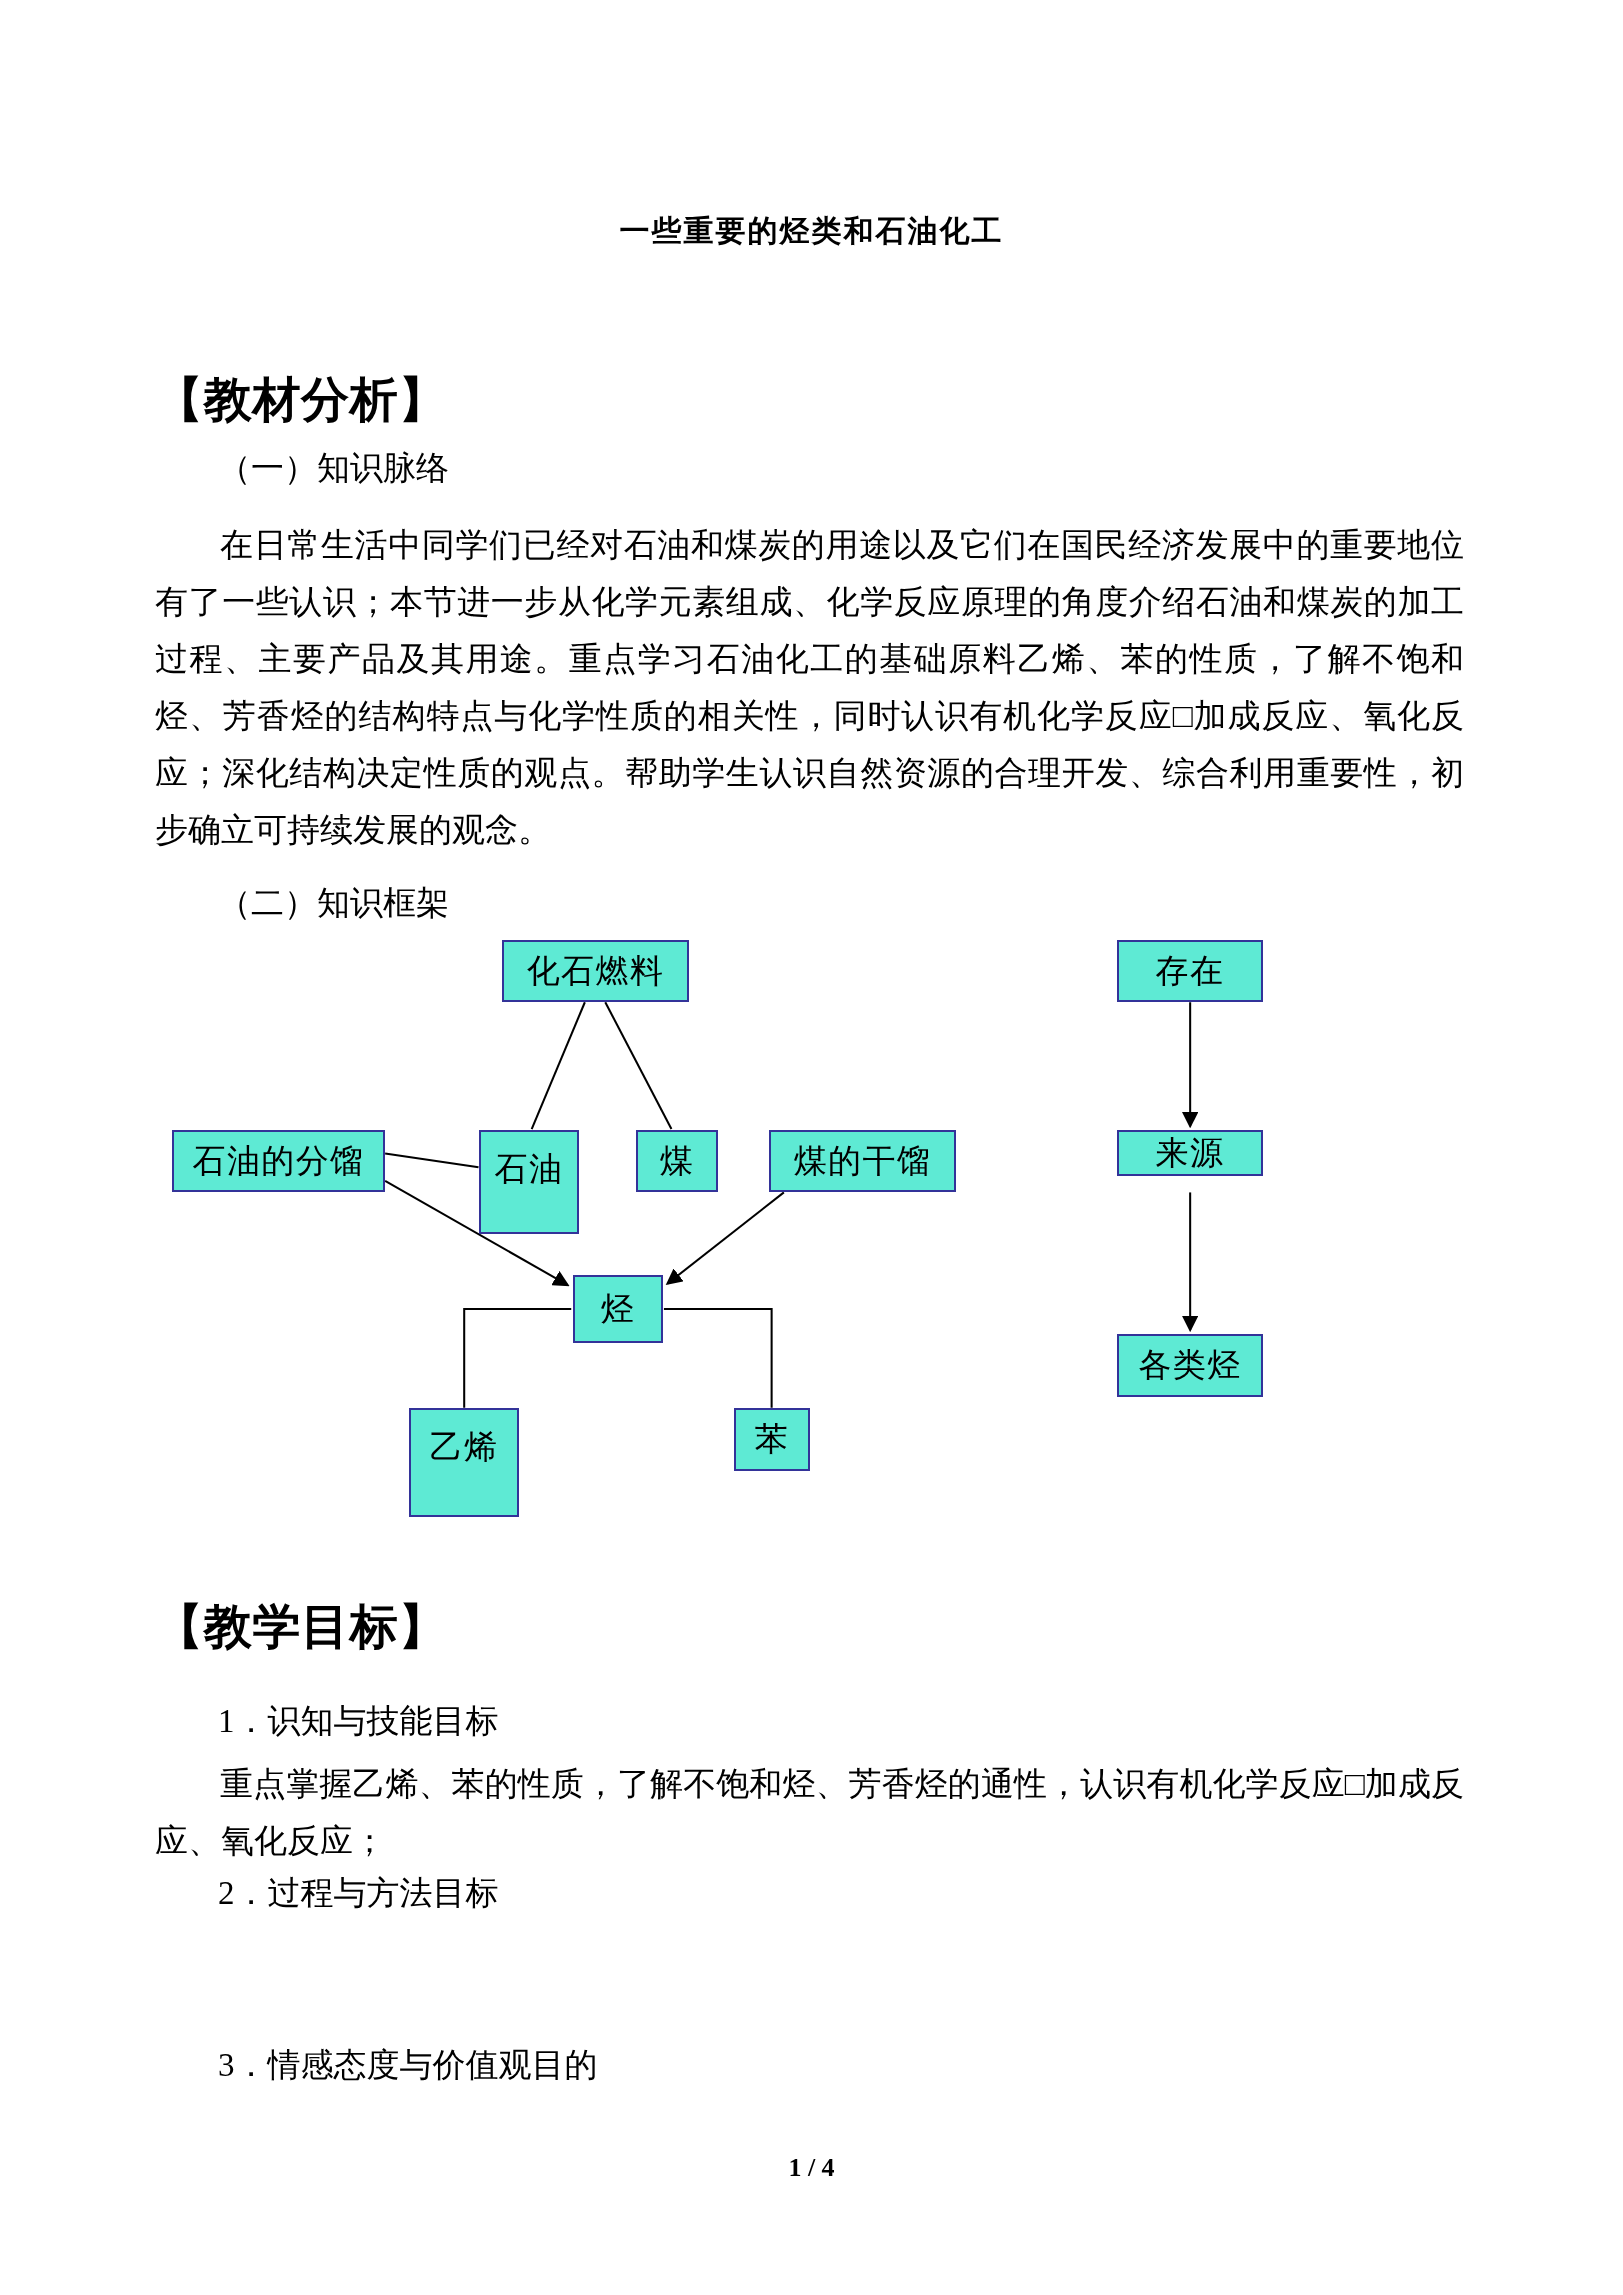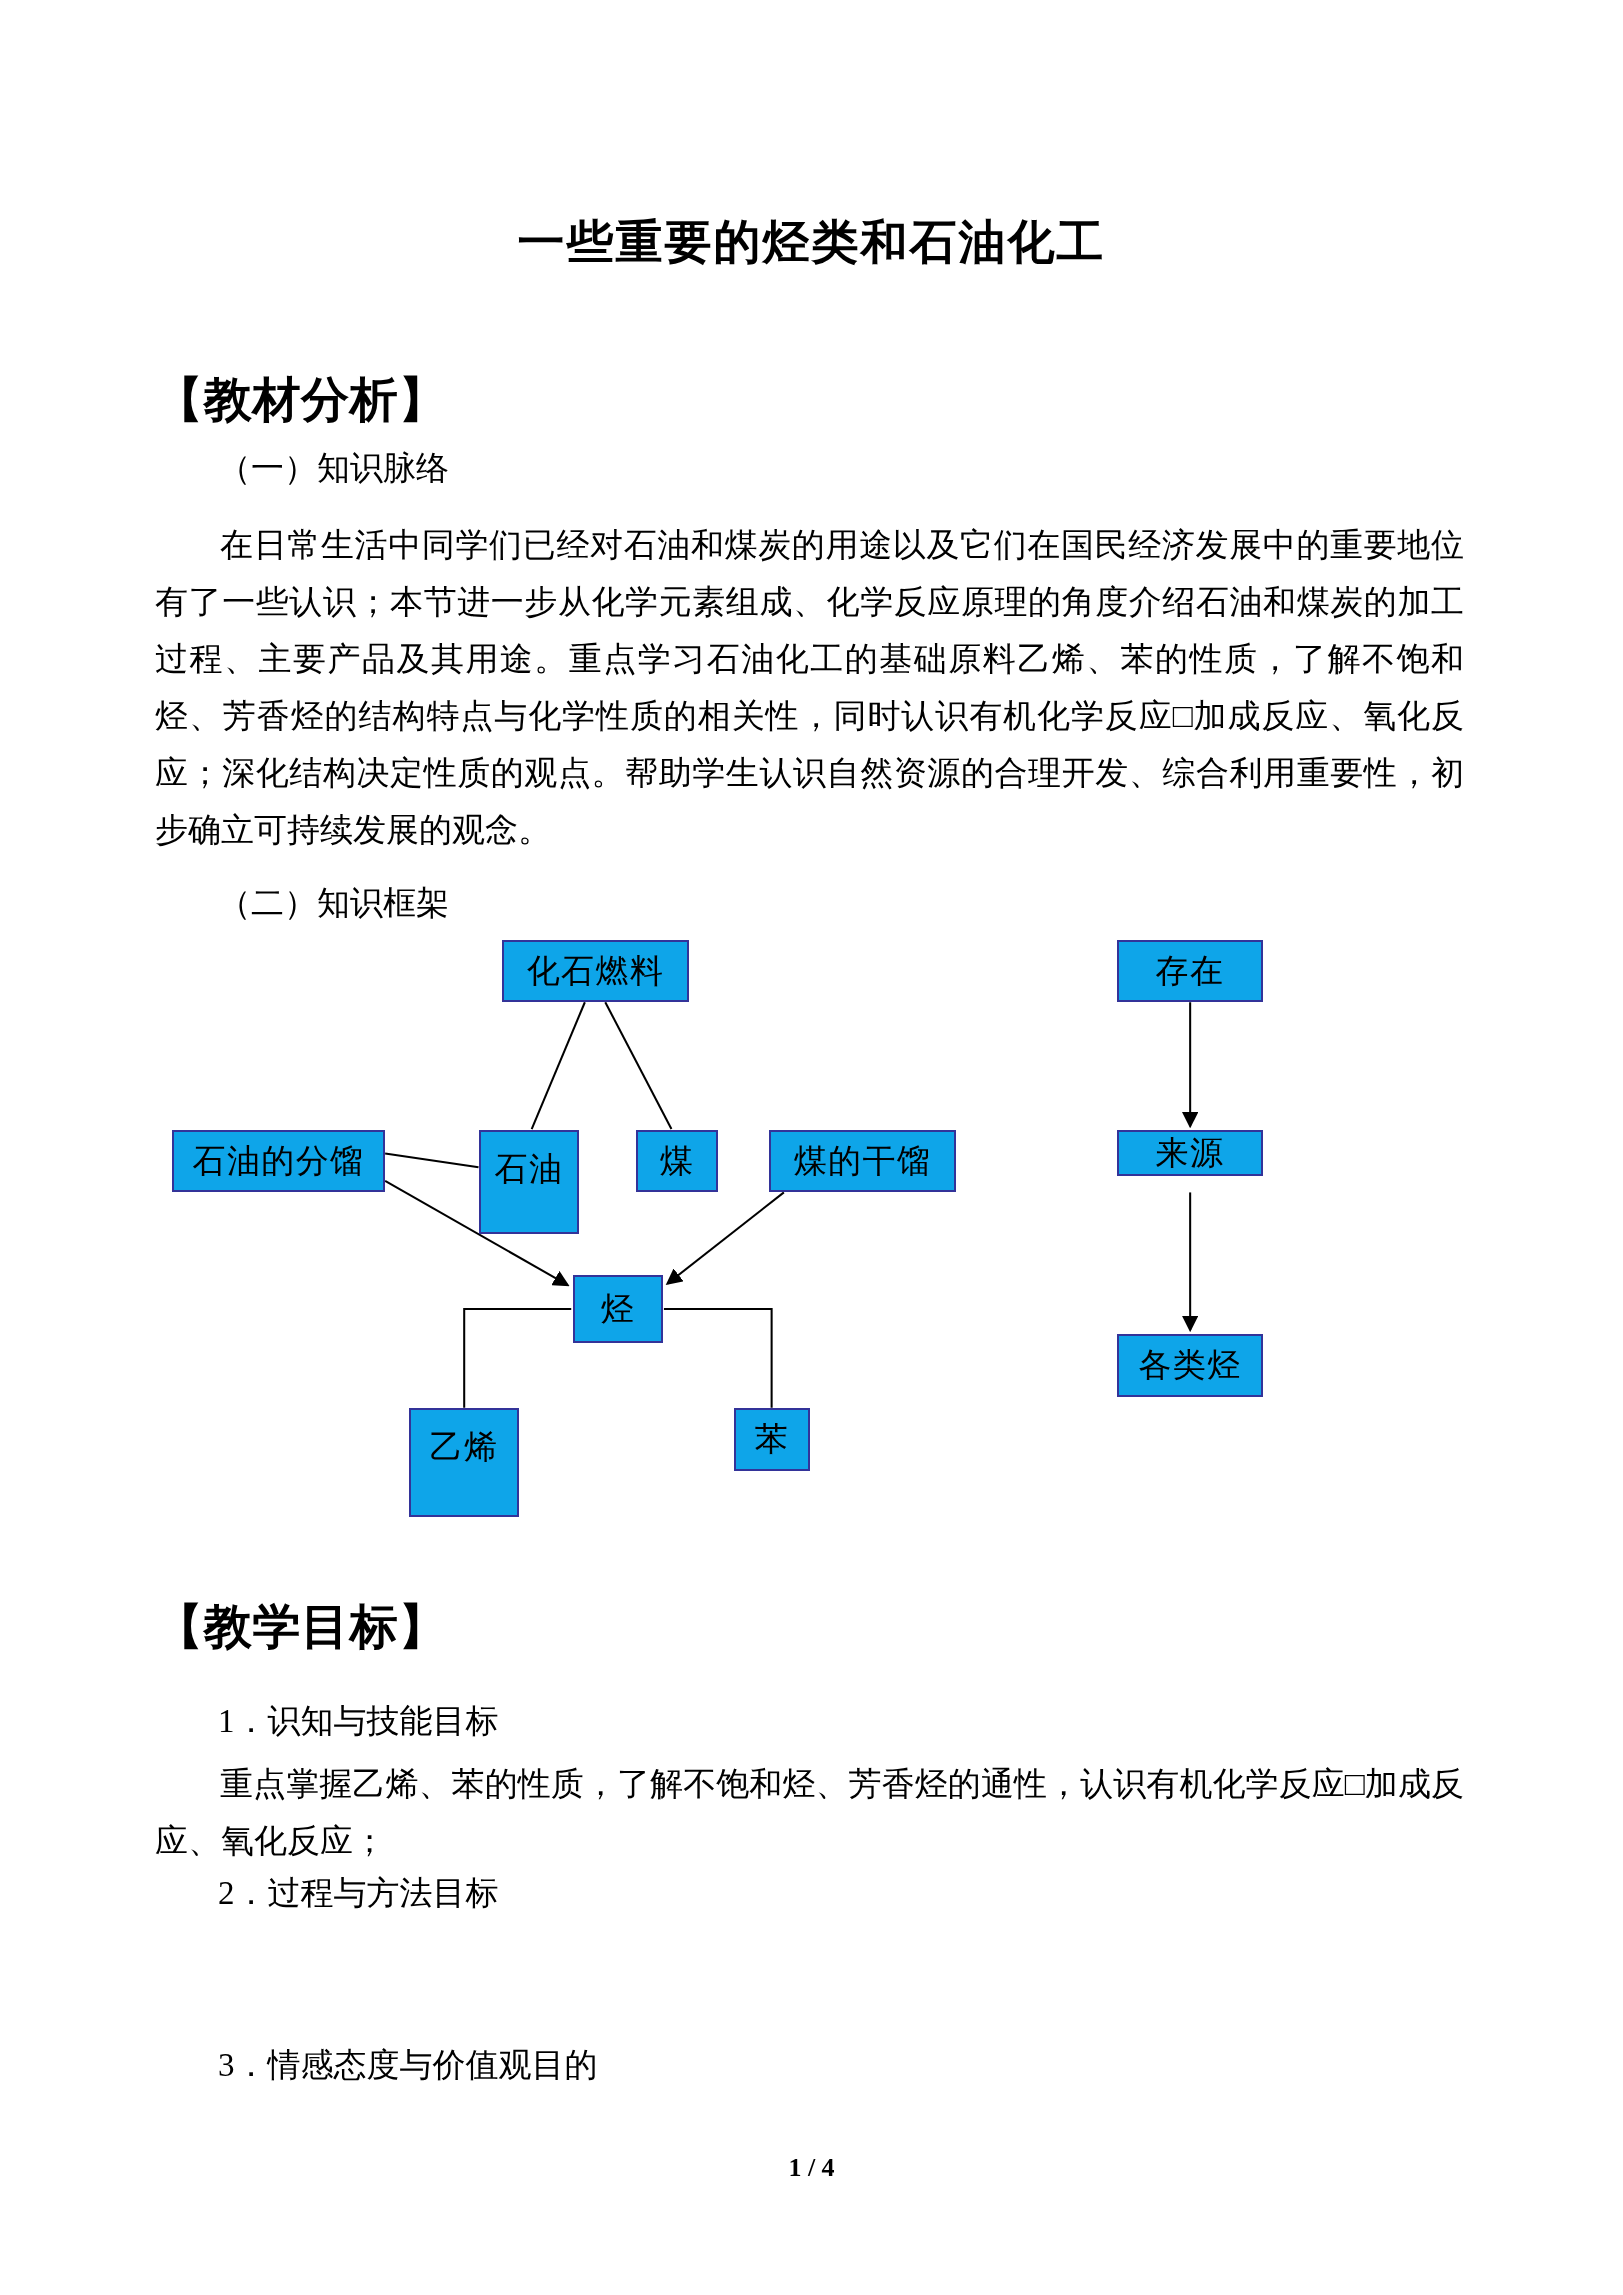--- a/index.html
+++ b/index.html
@@ -11,21 +11,21 @@
     background: #ffffff;
     color: #000000;
     font-family: "Liberation Serif", "DejaVu Serif", serif;
     overflow: hidden;
   }
   .abs { position: absolute; }
 
   .doc-title {
     top: 211px; left: 0; width: 1623px;
     text-align: center;
-    font-size: 47px;
+    font-size: 30px;
     font-weight: bold;
     letter-spacing: 2px;
   }
   .section-heading {
     font-size: 48px;
     font-weight: bold;
     letter-spacing: 0.7px;
   }
   .sub-heading {
     font-size: 33px;
@@ -60,21 +60,21 @@
   }
   .connector {
     stroke: var(--line-color, #000000);
     stroke-width: 3;
     fill: none;
   }
   .arrowhead-path { fill: var(--line-color, #000000); }
   .node {
     position: absolute;
     border: 2px solid var(--box-border, #333399);
-    background: #0ea5e9;
+    background: #5eead4;
     display: flex;
     align-items: center;
     justify-content: center;
     font-size: 33px;
     letter-spacing: 1.4px;
   }
   .node.tall {
     align-items: flex-start;
     padding-top: 15px;
   }

